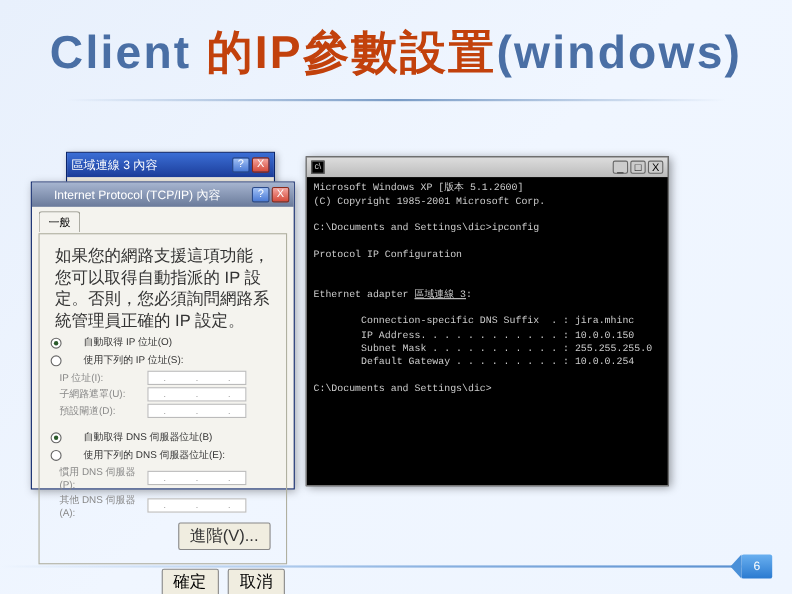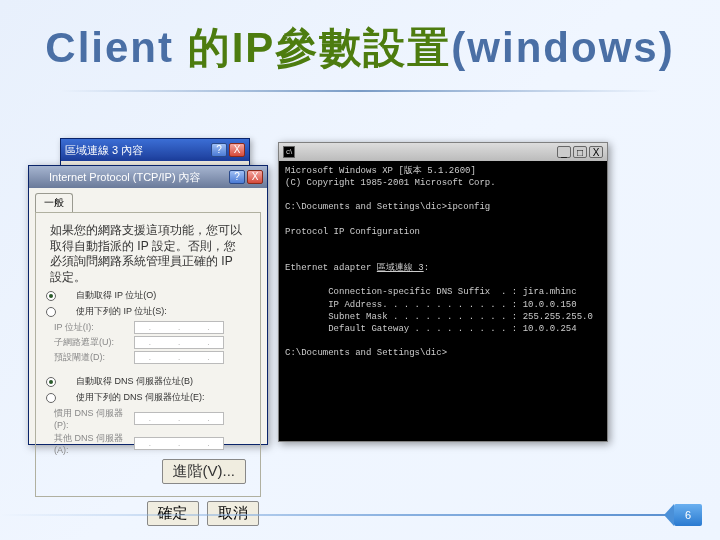--- a/index.html
+++ b/index.html
@@ -7,21 +7,21 @@
     width: 720px; height: 540px;
     background: linear-gradient(135deg, #e8f0fc 0%, #f0f6ff 50%, #eef5ff 100%);
     font-family: "Microsoft JhengHei", "PMingLiU", sans-serif;
     position: relative; overflow: hidden;
   }
   .slide-title {
     position: absolute; top: 20px; left: 0; right: 0;
     text-align: center; font-size: 42px; font-weight: bold;
     color: #4a6fa5; letter-spacing: 2px;
   }
-  .slide-title .accent { color: #4d7c0f; }
+  .slide-title .accent { color: #c2410c; }
   .divider {
     position: absolute; top: 90px; left: 60px; right: 60px;
     height: 2px; background: linear-gradient(90deg, transparent, #7a9cc6, transparent);
   }
   
   .win1 {
     position: absolute; left: 60px; top: 138px; width: 190px; height: 30px;
     background: #efebe0; border: 1px solid #0a246a;
     box-shadow: 2px 2px 6px rgba(0,0,0,.3);
   }
@@ -48,21 +48,21 @@
   .tabrow { margin: 4px 6px 0; height: 18px; }
   .tab {
     display: inline-block; padding: 2px 8px; font-size: 10px;
     background: #f4f3ee; border: 1px solid #9a9a90; border-bottom: none;
     border-radius: 3px 3px 0 0;
   }
   .grpbox {
     margin: 2px 6px 4px; border: 1px solid #b0b0a0; padding: 6px 6px 8px;
     font-size: 9px; color: #333; position: relative;
   }
-  .desc { font-size: 12px; color: #333; margin: 4px 8px; line-height: 1.3; }
+  .desc { font-size: 15px; color: #333; margin: 4px 8px; line-height: 1.3; }
   .radio { display: flex; align-items: center; gap: 20px; margin: 3px 4px; font-size: 9px; }
   .rdot {
     width: 10px; height: 10px; border-radius: 50%; border: 1px solid #666;
     background: #fff; display: inline-flex; align-items: center; justify-content: center;
   }
   .rdot.on::after { content: ''; width: 4px; height: 4px; background: #2a5a2a; border-radius: 50%; }
   .fieldrow { display: flex; align-items: center; margin: 2px 12px; font-size: 9px; color: #888; }
   .fieldrow .lbl { width: 80px; }
   .ipbox {
     width: 90px; height: 13px; background: #fff; border: 1px solid #bbb;

